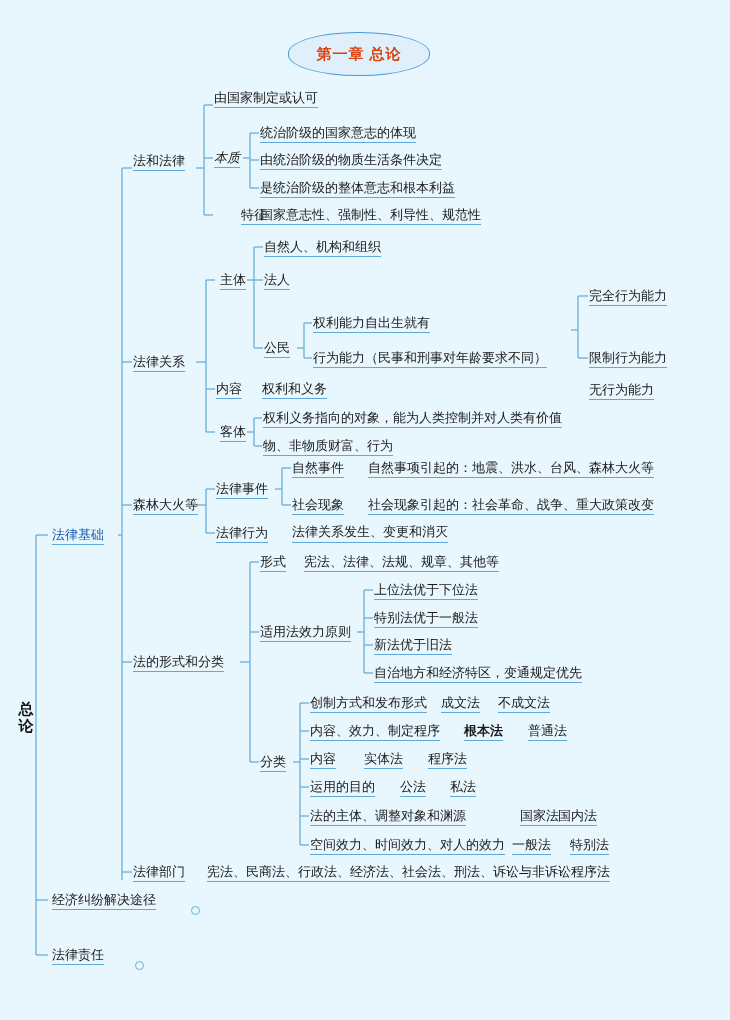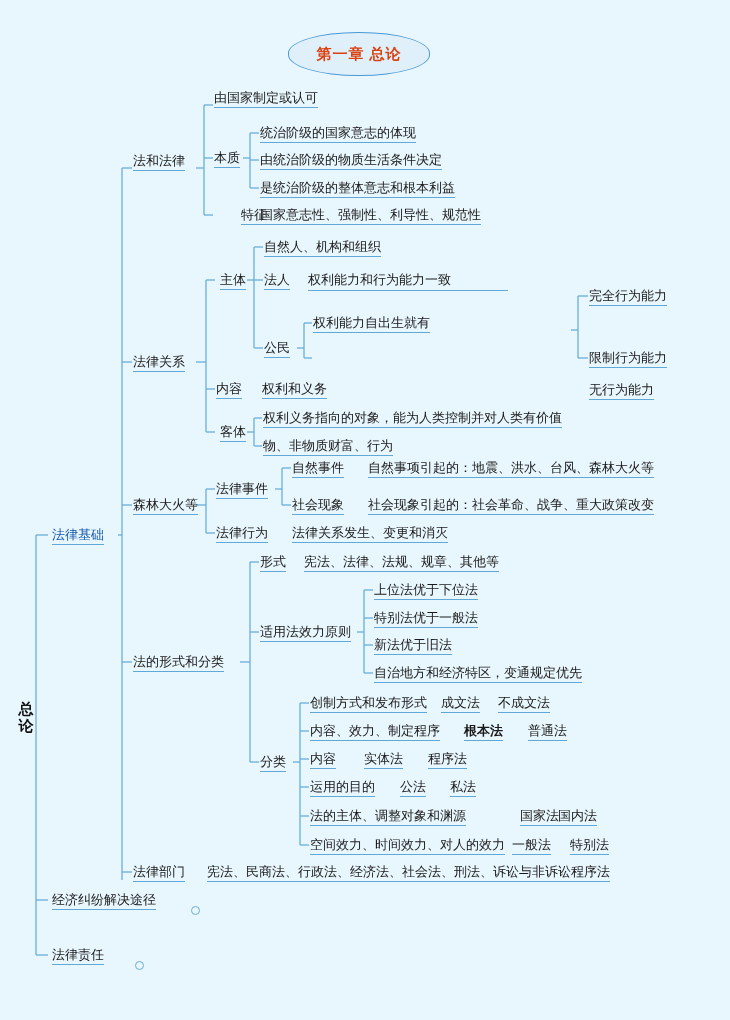--- a/index.html
+++ b/index.html
@@ -193,50 +193,50 @@
   <span class="tiny-circle" style="position:absolute;left:134px;top:961px;"></span>
 
   <div class="node underline" style="left:133px; top:153px;">法和法律</div>
   <div class="node underline" style="left:133px; top:354px;">法律关系</div>
   <div class="node underline" style="left:133px; top:497px;">森林大火等</div>
   <div class="node underline" style="left:133px; top:654px;">法的形式和分类</div>
   <div class="node underline" style="left:133px; top:864px;">法律部门</div>
   <div class="node underline" style="left:207px; top:864px;">宪法、民商法、行政法、经济法、社会法、刑法、诉讼与非诉讼程序法</div>
 
   <div class="node underline" style="left:214px; top:90px;">由国家制定或认可</div>
-  <div class="node underline" style="left:214px; top:150px;">本质</div>
+  <div class="node underline" style="left:214px; top:150px;font-style:italic;">本质</div>
   <div class="node underline" style="left:260px; top:125px;">统治阶级的国家意志的体现</div>
   <div class="node underline" style="left:260px; top:152px;">由统治阶级的物质生活条件决定</div>
   <div class="node underline" style="left:260px; top:180px;">是统治阶级的整体意志和根本利益</div>
   <div class="node underline" style="left:214px; top:207px;margin-left:27px;">特征</div>
   <div class="node underline" style="left:260px; top:207px;">国家意志性、强制性、利导性、规范性</div>
 
   <div class="node underline" style="left:220px; top:272px;">主体</div>
   <div class="node underline" style="left:264px; top:239px;">自然人、机构和组织</div>
   <div class="node underline" style="left:264px; top:272px;">法人</div>
-  <div class="node underline wrap2" style="left:308px; top:272px; width:200px;">权利能力和行为能力一致</div>
   <div class="node underline" style="left:264px; top:340px;">公民</div>
   <div class="node underline" style="left:313px; top:315px;">权利能力自出生就有</div>
+  <div class="node underline" style="left:313px; top:350px;">行为能力（民事和刑事对年龄要求不同）</div>
   <div class="node underline" style="left:589px; top:288px;">完全行为能力</div>
   <div class="node underline" style="left:589px; top:350px;text-align:center;">限制行为能力</div>
   <div class="node underline" style="left:589px; top:382px;">无行为能力</div>
 
   <div class="node underline" style="left:216px; top:381px;">内容</div>
   <div class="node underline" style="left:262px; top:381px;">权利和义务</div>
   <div class="node underline" style="left:220px; top:424px;">客体</div>
   <div class="node underline" style="left:263px; top:410px;">权利义务指向的对象，能为人类控制并对人类有价值</div>
   <div class="node underline" style="left:263px; top:438px;">物、非物质财富、行为</div>
 
   <div class="node underline" style="left:216px; top:481px;">法律事件</div>
   <div class="node underline" style="left:292px; top:460px;">自然事件</div>
   <div class="node underline" style="left:368px; top:460px;">自然事项引起的：地震、洪水、台风、森林大火等</div>
   <div class="node underline" style="left:292px; top:497px;">社会现象</div>
   <div class="node underline" style="left:368px; top:497px;">社会现象引起的：社会革命、战争、重大政策改变</div>
   <div class="node underline" style="left:216px; top:525px;">法律行为</div>
-  <div class="node underline" style="left:292px; top:525px;">法律关系发生、变更和消灭</div>
+  <div class="node underline" style="left:292px; top:525px;font-family:Liberation Mono, monospace;">法律关系发生、变更和消灭</div>
 
   <div class="node underline" style="left:260px; top:554px;">形式</div>
   <div class="node underline" style="left:304px; top:554px;">宪法、法律、法规、规章、其他等</div>
   <div class="node underline" style="left:260px; top:624px;">适用法效力原则</div>
   <div class="node underline" style="left:374px; top:582px;">上位法优于下位法</div>
   <div class="node underline" style="left:374px; top:610px;">特别法优于一般法</div>
   <div class="node underline" style="left:374px; top:637px;">新法优于旧法</div>
   <div class="node underline" style="left:374px; top:665px;">自治地方和经济特区，变通规定优先</div>
 
   <div class="node underline" style="left:260px; top:754px;">分类</div>

